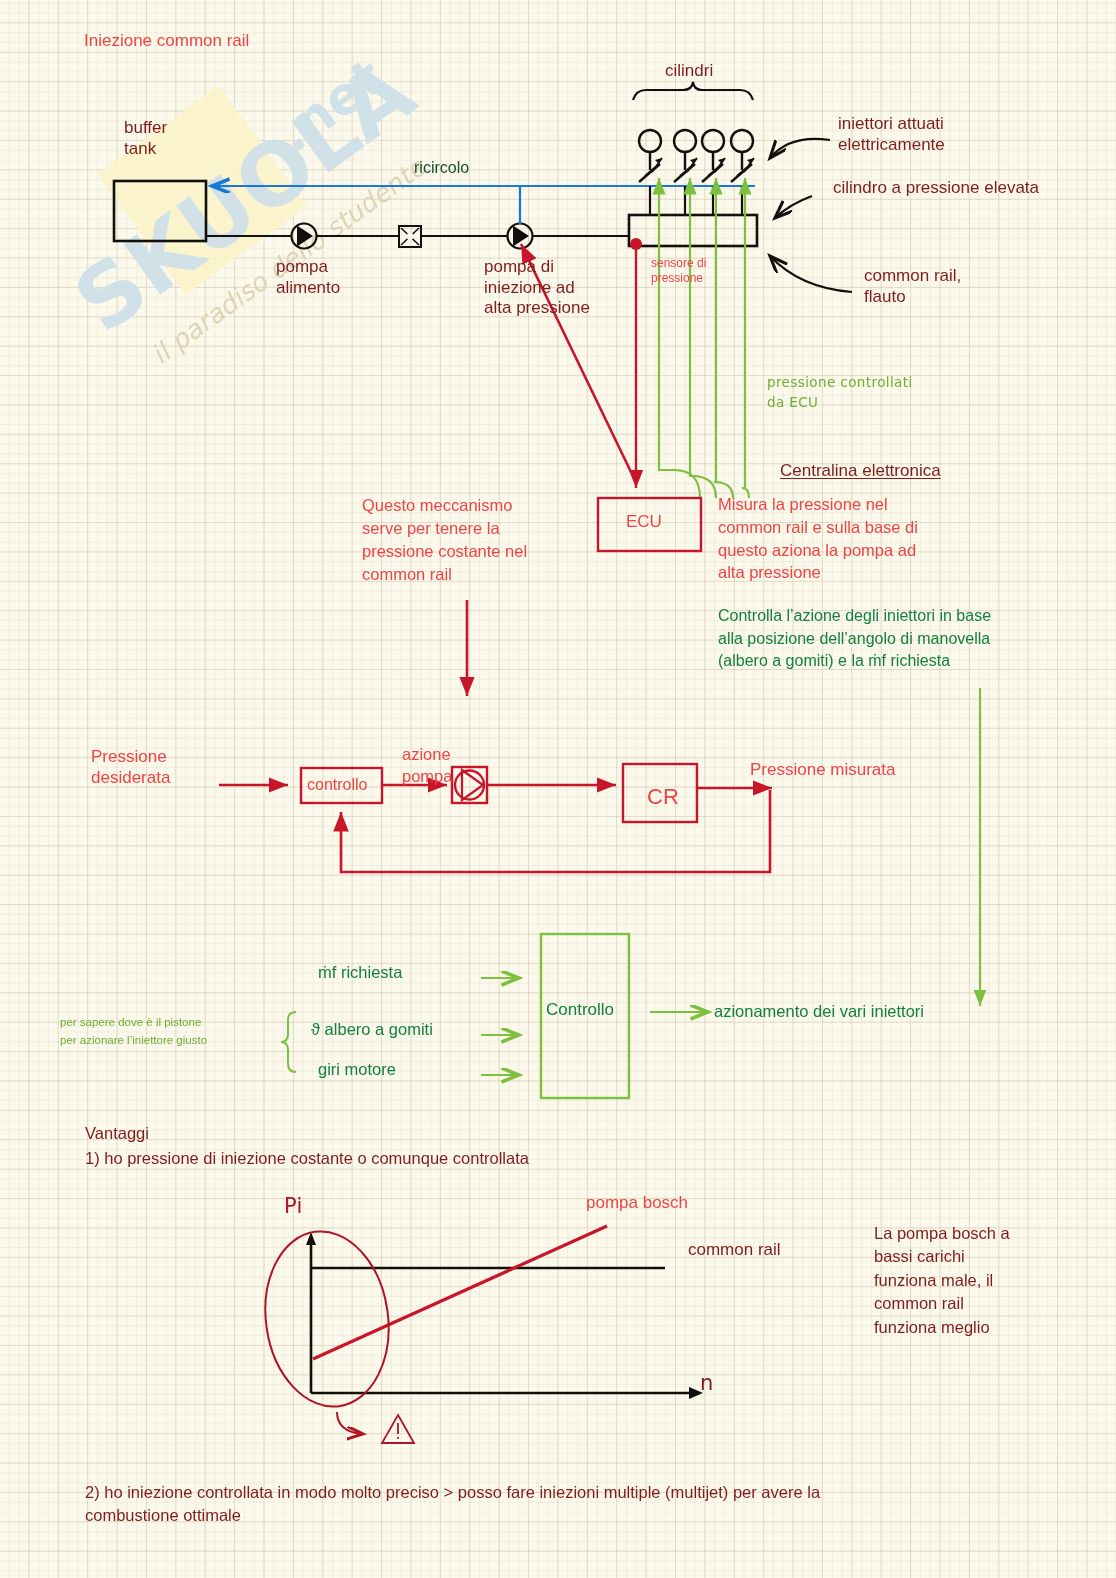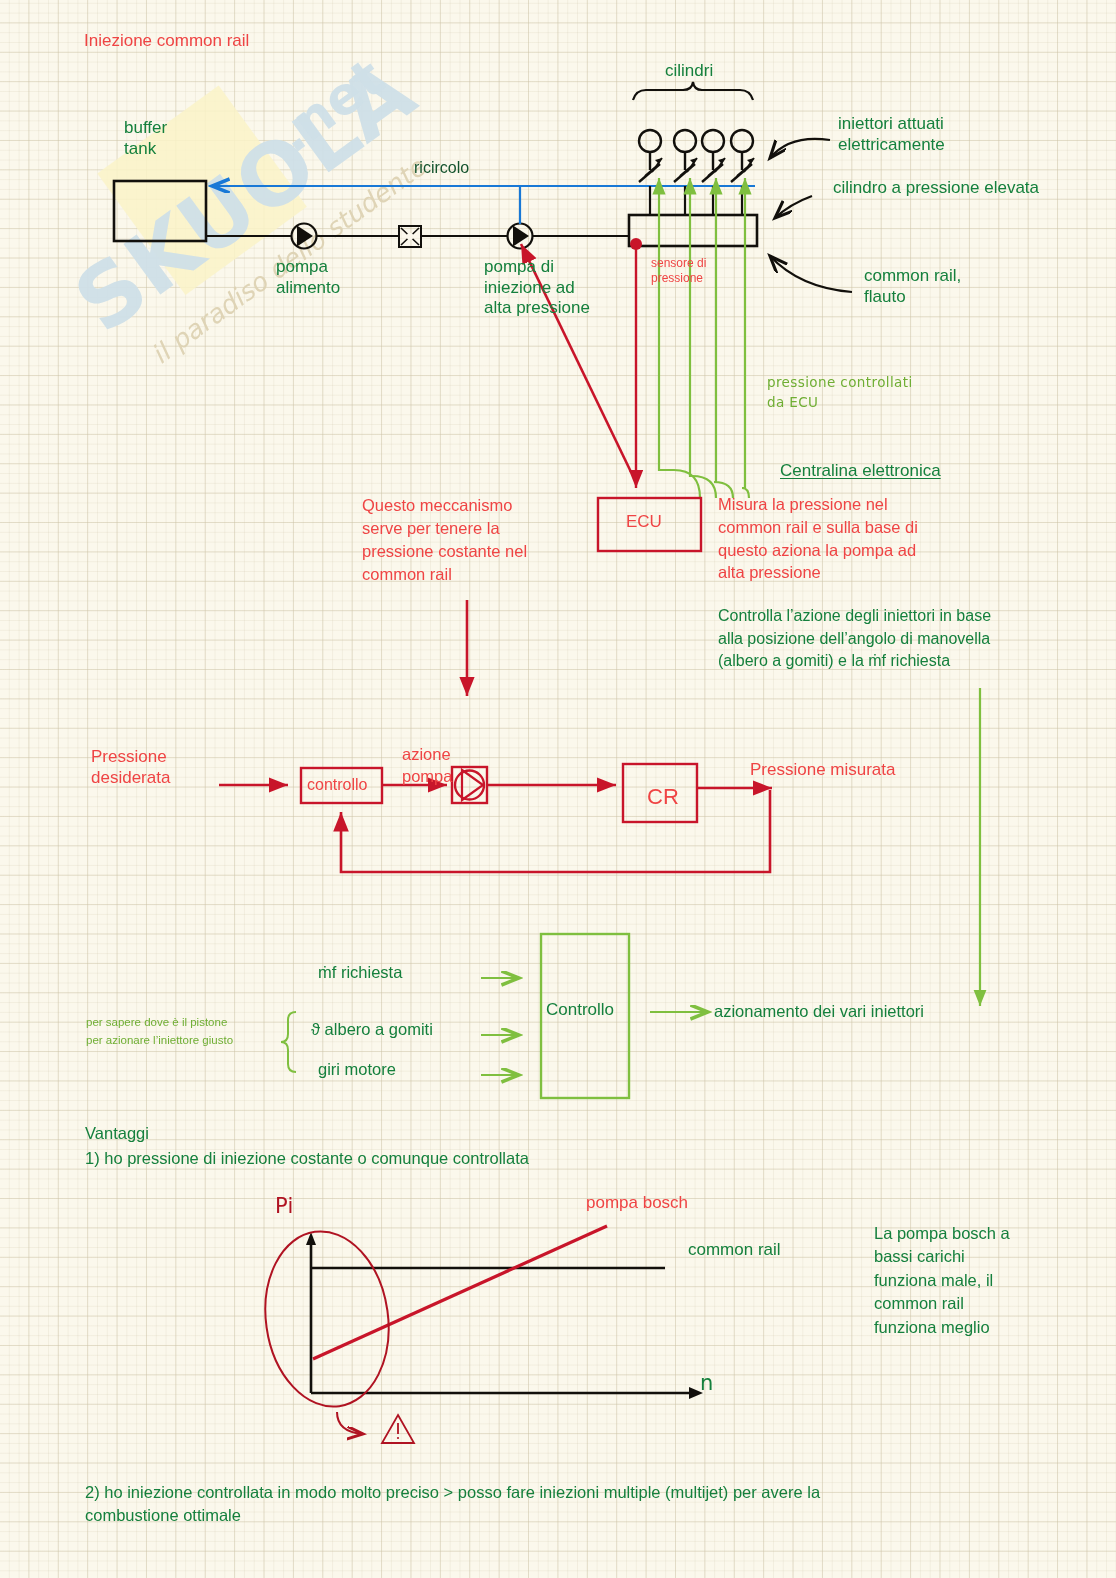--- a/index.html
+++ b/index.html
@@ -24,23 +24,23 @@
   }
   
   #watermark {
     position:absolute; left:20px; top:45px; width:470px; height:330px;
     pointer-events:none; opacity:1;
   }
   
   #art { position:absolute; inset:0; }
   
   .lbl { position:absolute; white-space:pre; line-height:1.22; }
-  .blk  { color:#15803d; }
+  .blk  { color:#7f1d1d; }
   .red  { color:#ef4444; }
-  .redd { color:#b01322; }
+  .redd { color:#b01322;margin-left:9px; }
   .blu  { color:#14532d; }
   .grn  { color:#15803d; }
   .grnd { color:#6fae33; }
   .hand { font-family:"DejaVu Sans", sans-serif; letter-spacing:.4px; }
   .ul   { text-decoration:underline; text-underline-offset:2px; }
 </style>
 </head>
 <body>
 
 <div id="grid"></div>
@@ -250,21 +250,21 @@
 <div class="lbl red" style="left:307px; top:775px; font-size:16px;">controllo</div>
 <div class="lbl red" style="left:402px; top:718px; font-size:16.5px; line-height:1.34;margin-top:25px;">azione
 pompa</div>
 <div class="lbl red" style="left:647px; top:784px; font-size:22px;">CR</div>
 <div class="lbl red" style="left:750px; top:760px; font-size:17px;">Pressione misurata</div>
 
 <div class="lbl grn" style="left:546px; top:1000px; font-size:17px;">Controllo</div>
 <div class="lbl grn" style="left:318px; top:962px; font-size:16.5px;">ṁf richiesta</div>
 <div class="lbl grn" style="left:311px; top:1019px; font-size:16.5px;">ϑ albero a gomiti</div>
 <div class="lbl grn" style="left:318px; top:1059px; font-size:16.5px;">giri motore</div>
-<div class="lbl grnd" style="left:60px; top:1014px; font-size:11.5px; line-height:1.55;margin-left:26px;">per sapere dove è il pistone
+<div class="lbl grnd" style="left:60px; top:1014px; font-size:11.5px; line-height:1.55;">per sapere dove è il pistone
 per azionare l’iniettore giusto</div>
 <div class="lbl grn" style="left:714px; top:1001px; font-size:16.5px;">azionamento dei vari iniettori</div>
 
 <div class="lbl blk" style="left:85px; top:1123px; font-size:16.5px;">Vantaggi</div>
 <div class="lbl blk" style="left:85px; top:1148px; font-size:16.5px;">1) ho pressione di iniezione costante o comunque controllata</div>
 <div class="lbl blk" style="left:85px; top:1481px; font-size:16.5px; line-height:1.38;">2) ho iniezione controllata in modo molto preciso &gt; posso fare iniezioni multiple (multijet) per avere la
 combustione ottimale</div>
 
 <div class="lbl redd hand" style="left:275px; top:1194px; font-size:21px;">Pi</div>
 <div class="lbl blk hand" style="left:700px; top:1371px; font-size:21px;">n</div>

